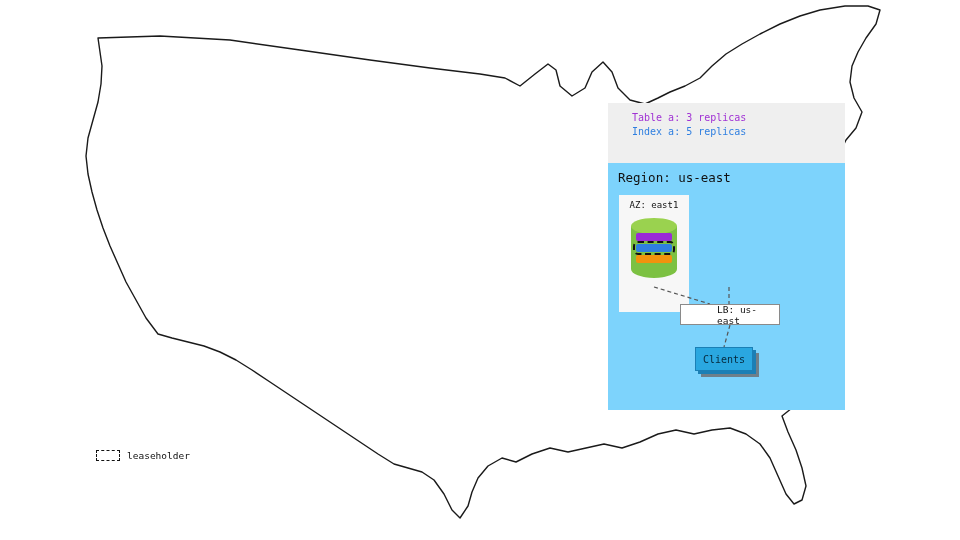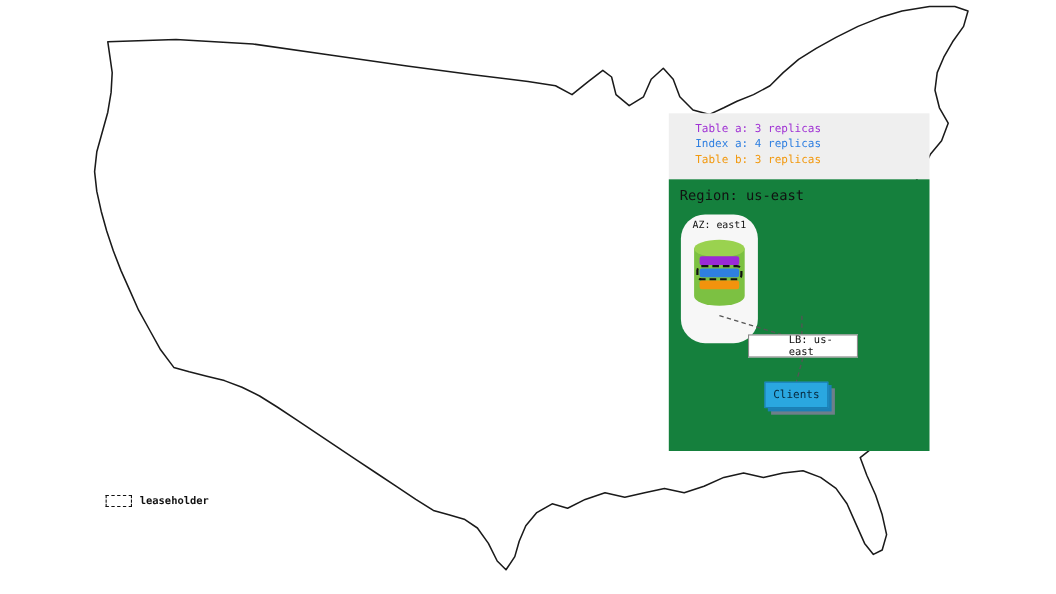--- a/index.html
+++ b/index.html
@@ -9,26 +9,26 @@
 
   
   .map-svg { position:absolute; left:0; top:0; z-index:0; }
 
   
   .legend-panel { position:absolute; left:608px; top:103px; width:237px; height:60px;
                   background:#efefef; z-index:1; padding:8px 0 0 24px; }
   .legend-line { font-size:10px; line-height:14px; white-space:pre; }
 
   .region-panel { position:absolute; left:608px; top:163px; width:237px; height:247px;
-                  background:#15803d; z-index:1; }
+                  background:#7dd3fc; z-index:1; }
   .region-title { position:absolute; left:10px; top:7px; font-size:12.5px; color:#111; }
 
   .az { position:absolute; top:32px; width:70px; height:117px; background:#f7f7f7;
         display:flex; flex-direction:column; align-items:center; z-index:2; }
-  .az.e1 { left:11px;border-radius:22px; }
+  .az.e1 { left:11px; }
   .az.e2 { left:86px; }
   .az.e3 { left:158px; width:72px; background:#e0605c; }
   .az-label { font-size:9px; color:#111; margin-top:5px; white-space:pre; }
 
   .db-wrap { position:relative; margin-top:8px; }
   .az.down .db-wrap::before { content:""; position:absolute; inset:-7px -6px -11px -6px;
         background:#cf4a48; border-radius:10px; }
   .db { position:relative; width:46px; height:66px; }
   .db-top { position:absolute; top:0; left:0; width:46px; height:16px;
         background:#9ad24f; border-radius:50%; z-index:2; }
@@ -49,21 +49,21 @@
         justify-content:center; font-size:9.5px; color:#111;padding-left:36px; }
 
   .clients-box { position:absolute; left:87px; top:184px; width:58px; height:24px; z-index:4;
         background:#2aa7e0; border:1px solid #1b7fb5;
         box-shadow:3px 3px 0 #1b7fb5, 6px 6px 0 #6e7f8a;
         display:flex; align-items:center; justify-content:center;
         font-size:10px; color:#06293d; }
 
   
   .lh-key { position:absolute; left:96px; top:450px; z-index:1; display:flex;
-        align-items:center; gap:7px;font-weight:bold; }
+        align-items:center; gap:7px; }
   .lh-swatch { width:24px; height:11px; border:1.6px dashed #111; background:#fff; }
   .lh-label { font-size:9.5px; color:#111; }
 </style>
 </head>
 <body>
 
 <div class="stage">
 
   <svg class="map-svg" width="960" height="540" viewBox="0 0 960 540">
     <path fill="none" stroke="#1a1a1a" stroke-width="1.4" stroke-linejoin="round" d="M 98 38 L 160 36 L 230 40 L 300 50 L 370 60 L 430 68 L 480 74 L 505 78
@@ -83,22 +83,21 @@
          L 422 472 L 408 468 L 394 464
          L 378 454 L 360 442 L 342 430 L 324 418 L 306 406 L 288 394 L 270 382
          L 252 370 L 236 360 L 220 352 L 204 346 L 188 342 L 172 338 L 158 334
          L 146 318 L 136 300 L 126 282 L 118 264 L 110 246 L 103 228 L 97 210
          L 92 192 L 88 174 L 86 156 L 88 138 L 93 120 L 98 102 L 101 84 L 102 66
          L 100 52 Z"></path>
   </svg>
 
   <div class="legend-panel">
     <div class="legend-line" style="color: rgb(160, 50, 212);">Table a: 3 replicas</div>
-    <div class="legend-line" style="color: rgb(47, 127, 224);">Index a: 4 replicas</div>
-    <div class="legend-line" style="color: rgb(242, 153, 15);">Table b: 3 replicas</div>
+    <div class="legend-line" style="color: rgb(47, 127, 224);">Index a: 5 replicas</div>
   </div>
 
   <div class="region-panel">
     <div class="region-title">Region: us-east</div>
 
     <div class="az e1">
       <div class="az-label">AZ: east1</div>
       <div class="db-wrap">
         <div class="db">
           <div class="db-top"></div>

